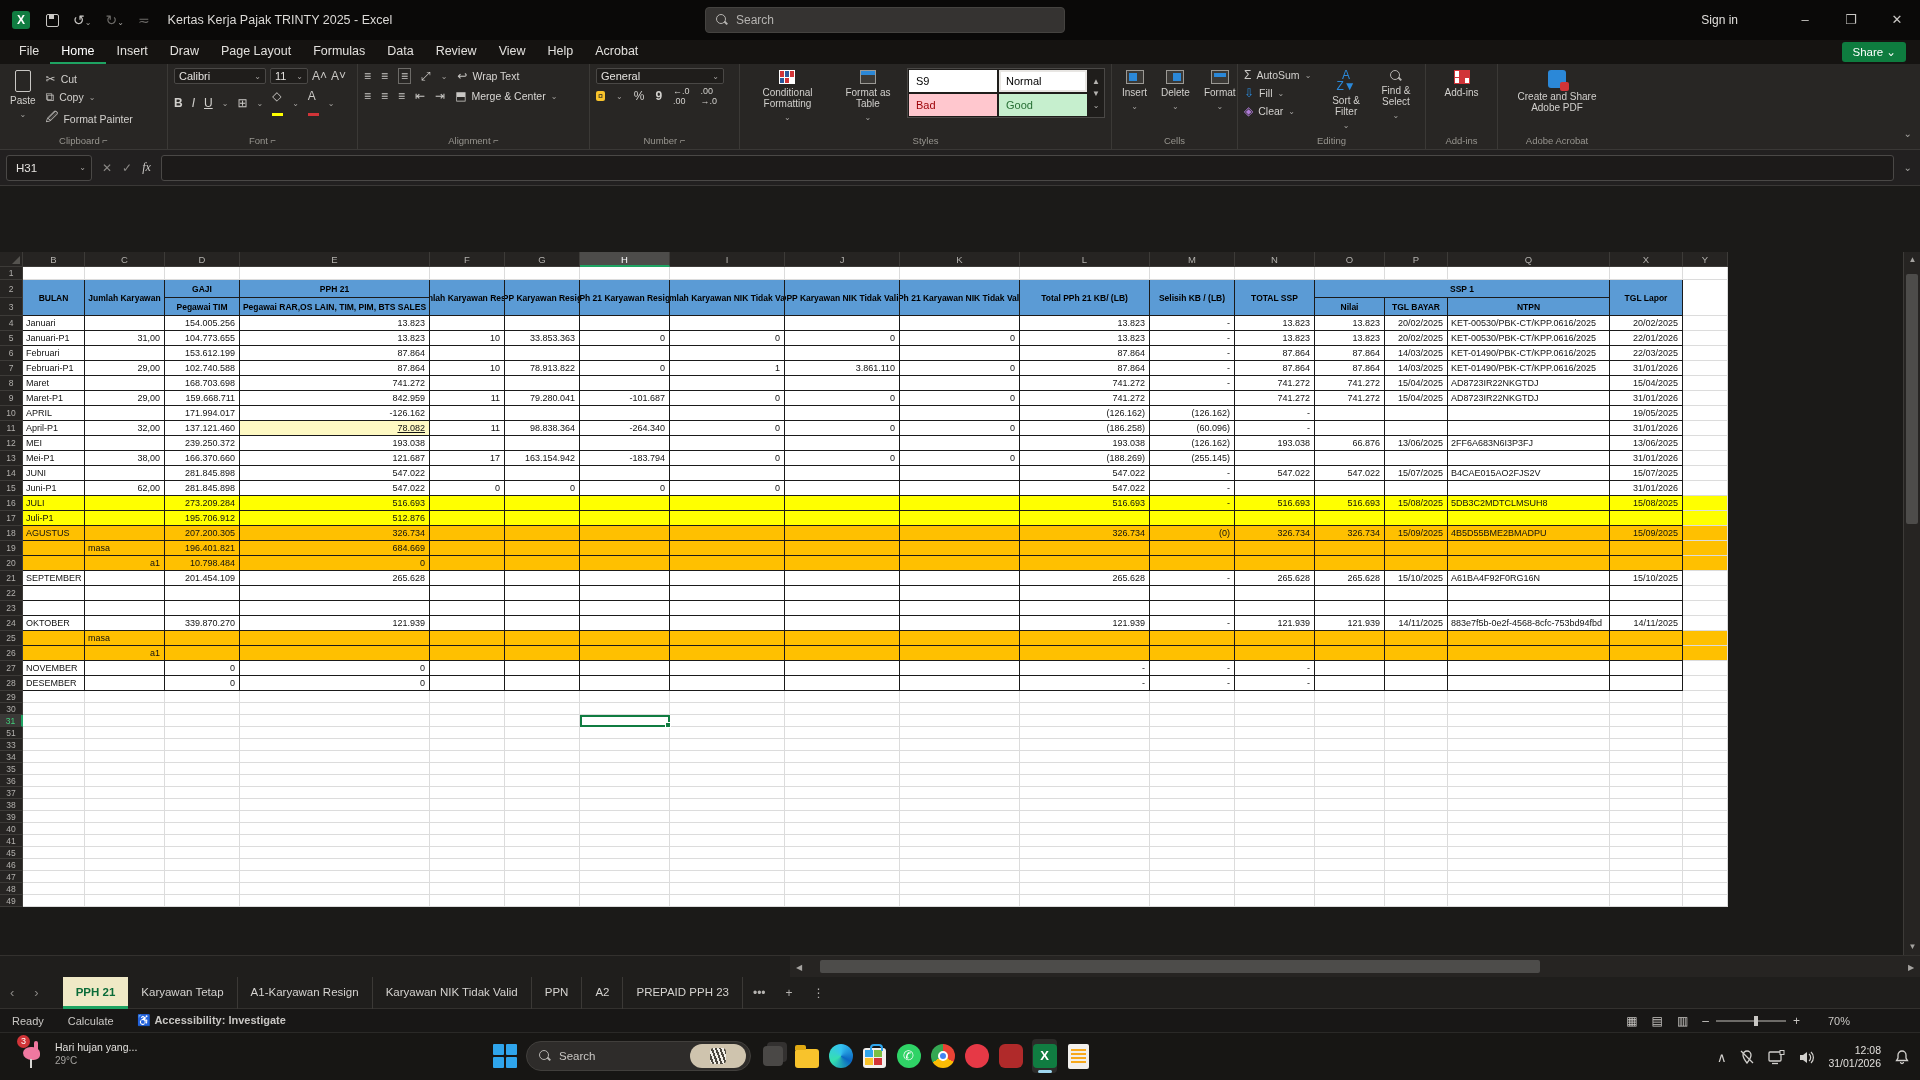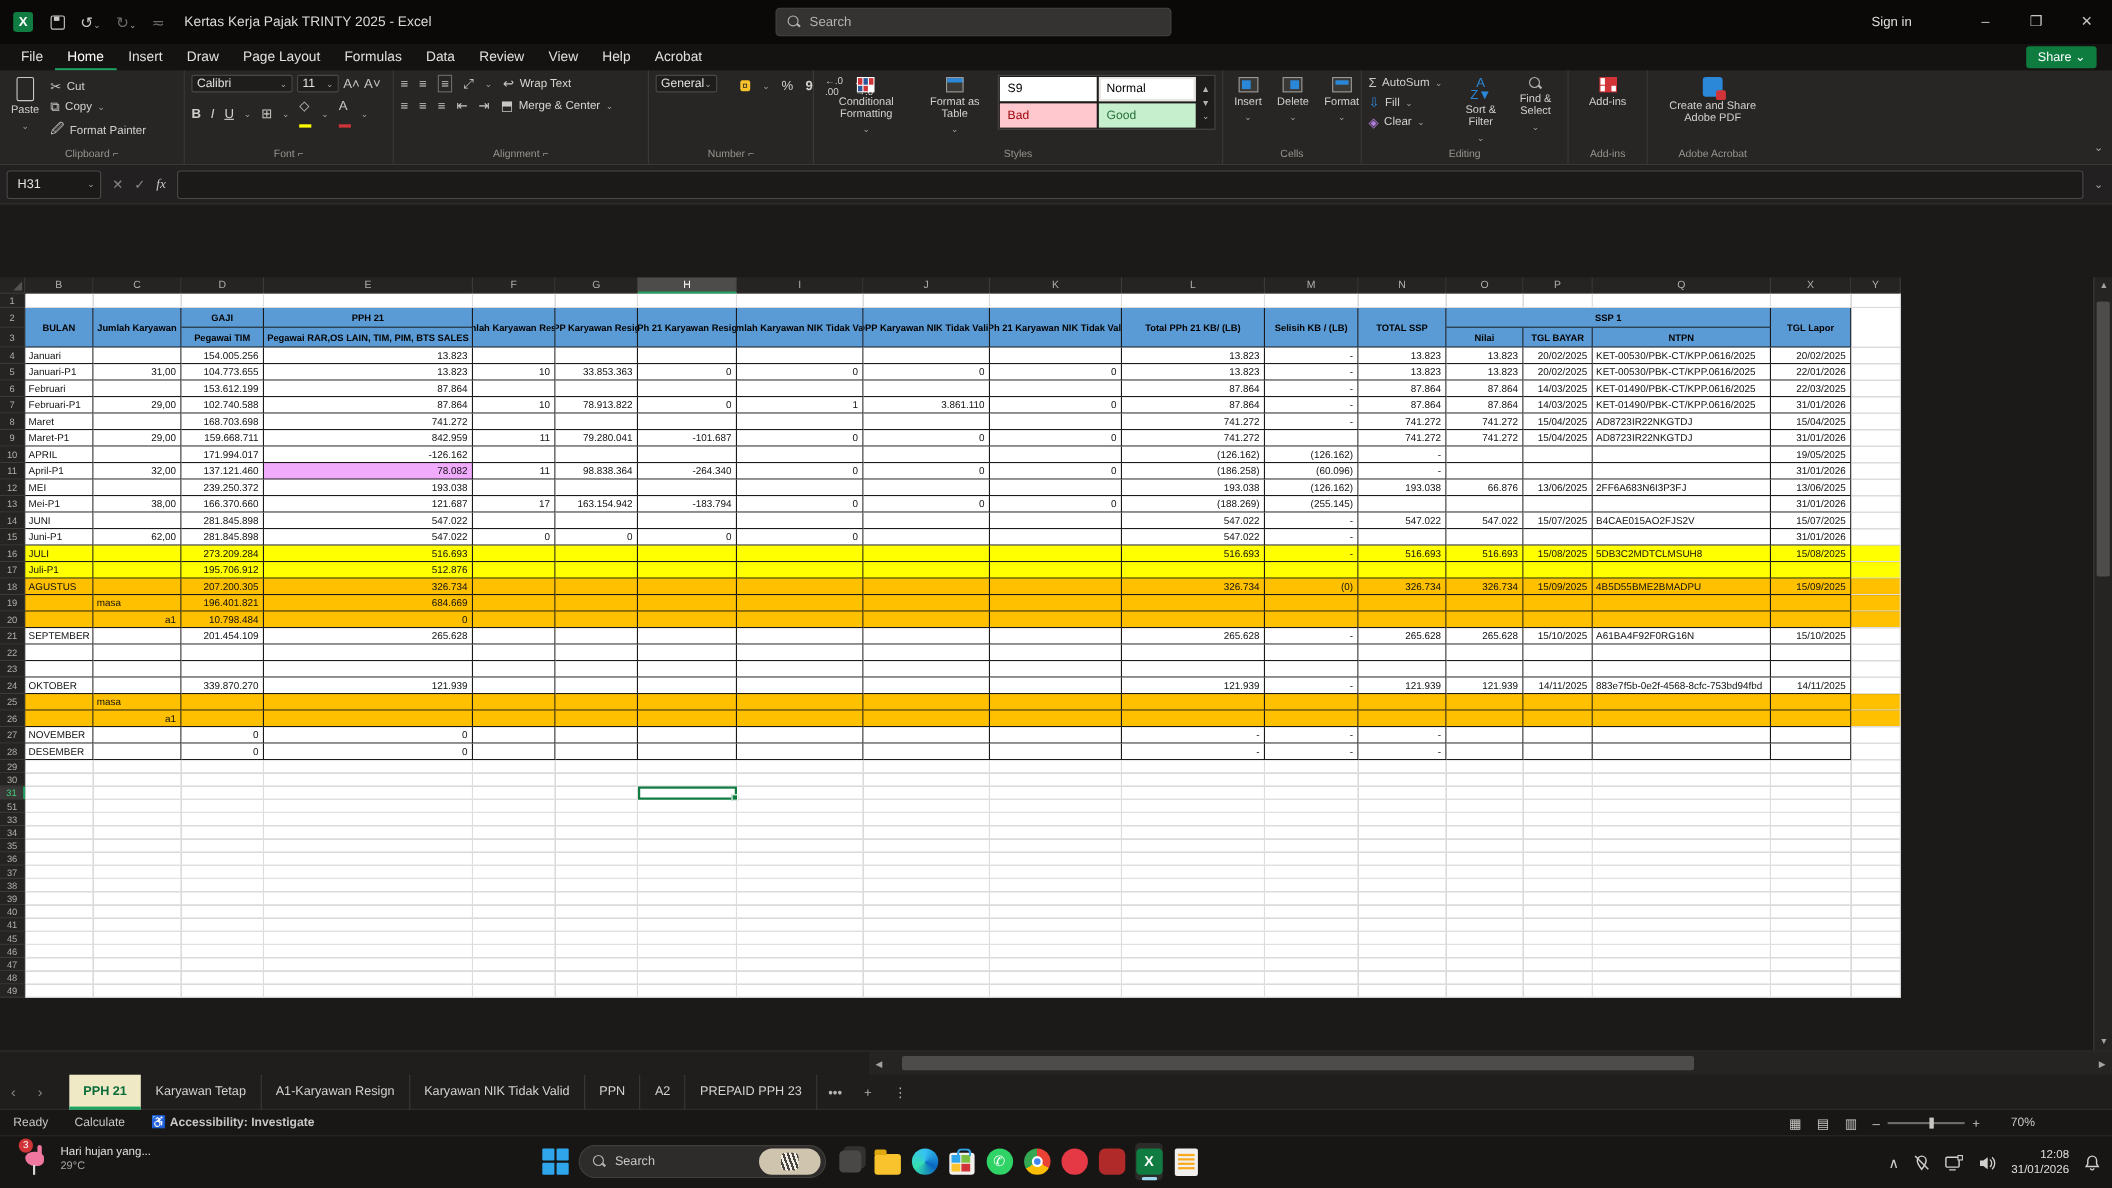--- a/index.html
+++ b/index.html
@@ -274,21 +274,21 @@
               <span class="glyph">⬒</span>
               <span>Merge &amp; Center</span> 
               <span class="chev">⌄</span>
             </span>
         </div>
       </div>
       <div class="rlabel"><span>Alignment</span> ⌐</div>
     </div>
 
     <div class="rgroup" style="width:150px;">
-      <div class="rbody" style="flex-direction:row;gap:21px;">
+      <div class="rbody" style="flex-direction:column;gap:2px;">
         <div class="combo" style="width:128px;">
             <span>General</span>
             <span class="chev">⌄</span>
           </div>
         <div style="display:flex;gap:11px;align-items:center;font-size:12px;color:#d2d0cd;">
           <span style="background:#f8c32c;color:#222;font-size:9px;padding:0 2px;border-radius:2px;">¤</span>
             <span class="chev">⌄</span>
           <span>%</span>
           <span style="font-weight:bold;">9</span>
           <span style="font-size:9px;">←.0<br>.00</span>
@@ -662,21 +662,21 @@
           <div class="gc darkc" style="width: 63px; height: 15px; line-height: 15px; background: rgb(255, 255, 255); text-align: right; padding: 0px 4px 0px 0px;"></div>
           <div class="gc darkc" style="width: 162px; height: 15px; line-height: 15px; background: rgb(255, 255, 255); text-align: left; padding: 0px 0px 0px 3px;"></div>
           <div class="gc darkc" style="width: 73px; height: 15px; line-height: 15px; background: rgb(255, 255, 255); text-align: right; padding: 0px 4px 0px 0px;">19/05/2025</div>
           <div class="gc lightc" style="width: 45px; height: 15px; line-height: 15px; background: rgb(255, 255, 255); text-align: left; padding: 0px 0px 0px 3px;"></div>
         </div>
         <div class="grow">
           <div class="gc rownum" style="width: 23px; height: 15px; line-height: 15px;">11</div>
           <div class="gc darkc" style="width: 62px; height: 15px; line-height: 15px; background: rgb(255, 255, 255); text-align: left; padding: 0px 0px 0px 3px;">April-P1</div>
           <div class="gc darkc" style="width: 80px; height: 15px; line-height: 15px; background: rgb(255, 255, 255); text-align: right; padding: 0px 4px 0px 0px;">32,00</div>
           <div class="gc darkc" style="width: 75px; height: 15px; line-height: 15px; background: rgb(255, 255, 255); text-align: right; padding: 0px 4px 0px 0px;">137.121.460</div>
-          <div class="gc darkc" style="width: 190px; height: 15px; line-height: 15px; background: #f0abfc; text-align: right; padding: 0px 4px 0px 0px;">78.082</div>
+          <div class="gc darkc" style="width: 190px; height: 15px; line-height: 15px; background: #fef9c3; text-align: right; padding: 0px 4px 0px 0px; text-decoration: underline;">78.082</div>
           <div class="gc darkc" style="width: 75px; height: 15px; line-height: 15px; background: rgb(255, 255, 255); text-align: right; padding: 0px 4px 0px 0px;">11</div>
           <div class="gc darkc" style="width: 75px; height: 15px; line-height: 15px; background: rgb(255, 255, 255); text-align: right; padding: 0px 4px 0px 0px;">98.838.364</div>
           <div class="gc darkc" style="width: 90px; height: 15px; line-height: 15px; background: rgb(255, 255, 255); text-align: right; padding: 0px 4px 0px 0px;">-264.340</div>
           <div class="gc darkc" style="width: 115px; height: 15px; line-height: 15px; background: rgb(255, 255, 255); text-align: right; padding: 0px 4px 0px 0px;">0</div>
           <div class="gc darkc" style="width: 115px; height: 15px; line-height: 15px; background: rgb(255, 255, 255); text-align: right; padding: 0px 4px 0px 0px;">0</div>
           <div class="gc darkc" style="width: 120px; height: 15px; line-height: 15px; background: rgb(255, 255, 255); text-align: right; padding: 0px 4px 0px 0px;">0</div>
           <div class="gc darkc" style="width: 130px; height: 15px; line-height: 15px; background: rgb(255, 255, 255); text-align: right; padding: 0px 4px 0px 0px;">(186.258)</div>
           <div class="gc darkc" style="width: 85px; height: 15px; line-height: 15px; background: rgb(255, 255, 255); text-align: right; padding: 0px 4px 0px 0px;">(60.096)</div>
           <div class="gc darkc" style="width: 80px; height: 15px; line-height: 15px; background: rgb(255, 255, 255); text-align: right; padding: 0px 4px 0px 0px;">-</div>
           <div class="gc darkc" style="width: 70px; height: 15px; line-height: 15px; background: rgb(255, 255, 255); text-align: right; padding: 0px 4px 0px 0px;"></div>

